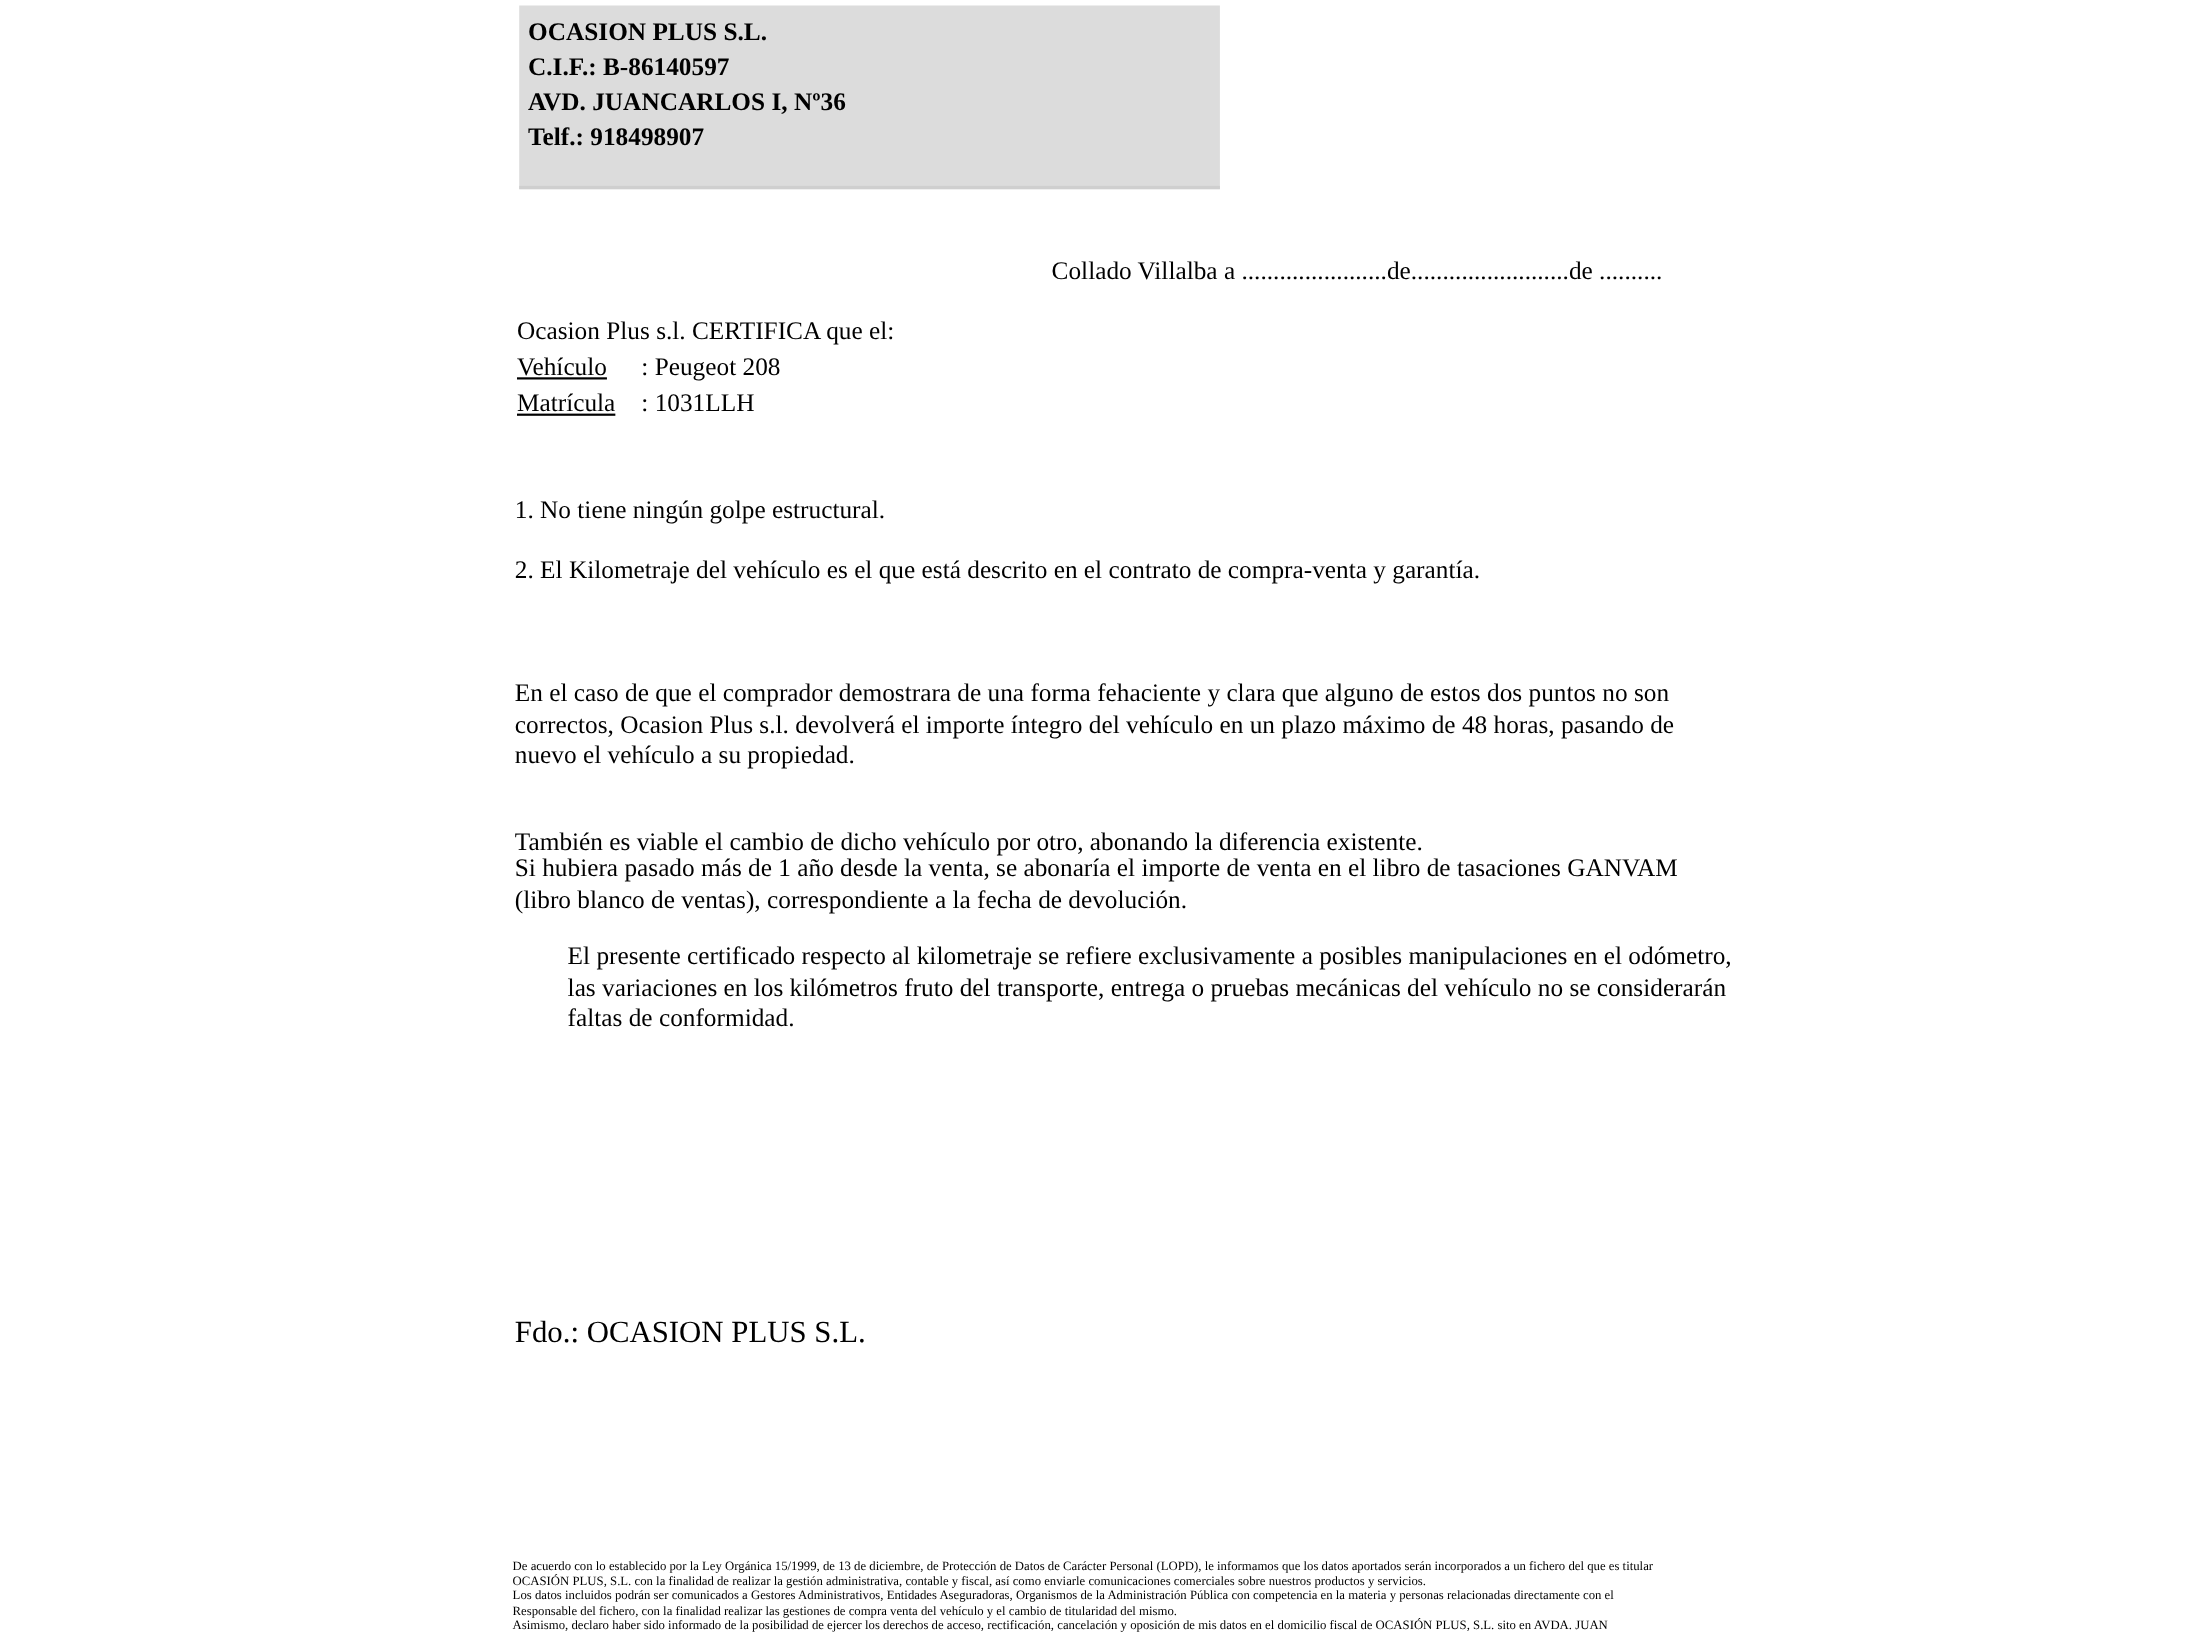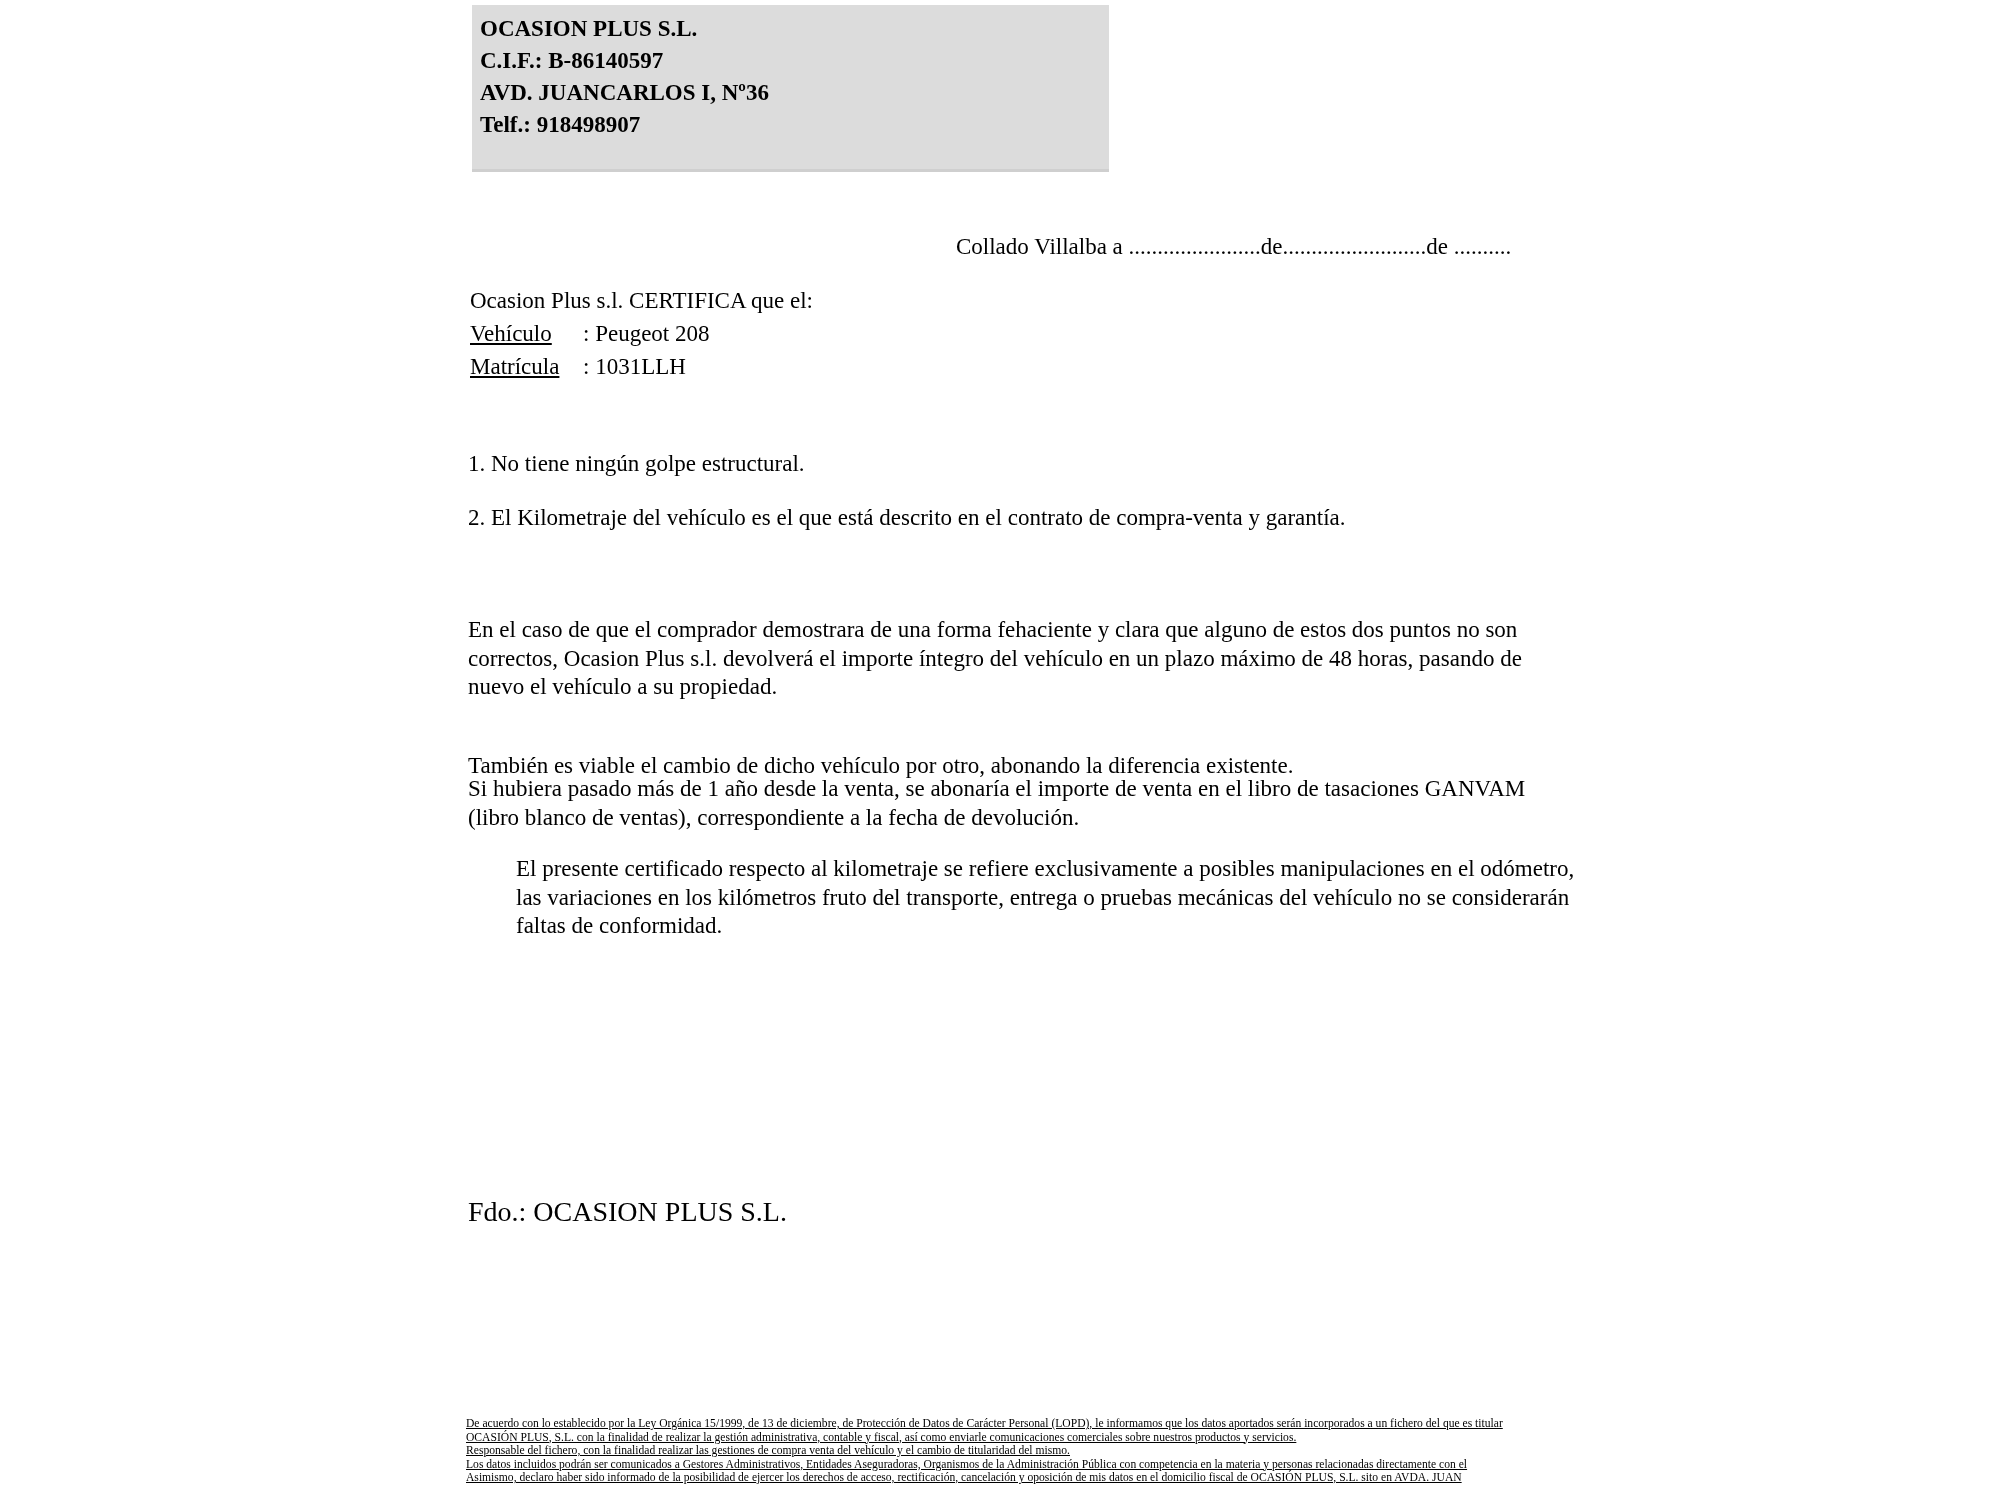--- a/index.html
+++ b/index.html
@@ -84,21 +84,21 @@
   }
   
   .legal {
     position: absolute;
     left: 466px;
     top: 1417px;
     width: 1095px;
     font-size: 11.6px;
     line-height: 13.5px;
   }
-  .legal div { white-space: nowrap; text-decoration: underline; }
+  .legal div { white-space: nowrap; }
 </style>
 </head>
 <body>
 
 <div class="page">
 
   <div class="company-box">
     <div>OCASION PLUS S.L.</div>
     <div>C.I.F.: B-86140597</div>
     <div>AVD. JUANCARLOS I, Nº36</div>
@@ -123,18 +123,18 @@
   <div class="para para-refund">En el caso de que el comprador demostrara de una forma fehaciente y clara que alguno de estos dos puntos no son correctos, Ocasion Plus s.l. devolverá el importe íntegro del vehículo en un plazo máximo de 48 horas, pasando de nuevo el vehículo a su propiedad.</div>
   <div class="para para-exchange">También es viable el cambio de dicho vehículo por otro, abonando la diferencia existente.</div>
   <div class="para para-ganvam">Si hubiera pasado más de 1 año desde la venta, se abonaría el importe de venta en el libro de tasaciones GANVAM (libro blanco de ventas), correspondiente a la fecha de devolución.</div>
   <div class="para para-odometer">El presente certificado respecto al kilometraje se refiere exclusivamente a posibles manipulaciones en el odómetro, las variaciones en los kilómetros fruto del transporte, entrega o pruebas mecánicas del vehículo no se considerarán faltas de conformidad.</div>
 
   <div class="signature">Fdo.: OCASION PLUS S.L.</div>
 
   <div class="legal">
     <div>De acuerdo con lo establecido por la Ley Orgánica 15/1999, de 13 de diciembre, de Protección de Datos de Carácter Personal (LOPD), le informamos que los datos aportados serán incorporados a un fichero del que es titular</div>
     <div>OCASIÓN PLUS, S.L. con la finalidad de realizar la gestión administrativa, contable y fiscal, así como enviarle comunicaciones comerciales sobre nuestros productos y servicios.</div>
+    <div>Los datos incluidos podrán ser comunicados a Gestores Administrativos, Entidades Aseguradoras, Organismos de la Administración Pública con competencia en la materia y personas relacionadas directamente con el</div>
     <div>Responsable del fichero, con la finalidad realizar las gestiones de compra venta del vehículo y el cambio de titularidad del mismo.</div>
-    <div>Los datos incluidos podrán ser comunicados a Gestores Administrativos, Entidades Aseguradoras, Organismos de la Administración Pública con competencia en la materia y personas relacionadas directamente con el</div>
     <div>Asimismo, declaro haber sido informado de la posibilidad de ejercer los derechos de acceso, rectificación, cancelación y oposición de mis datos en el domicilio fiscal de OCASIÓN PLUS, S.L. sito en AVDA. JUAN</div>
   </div>
 
 </div>
 
 </body></html>

